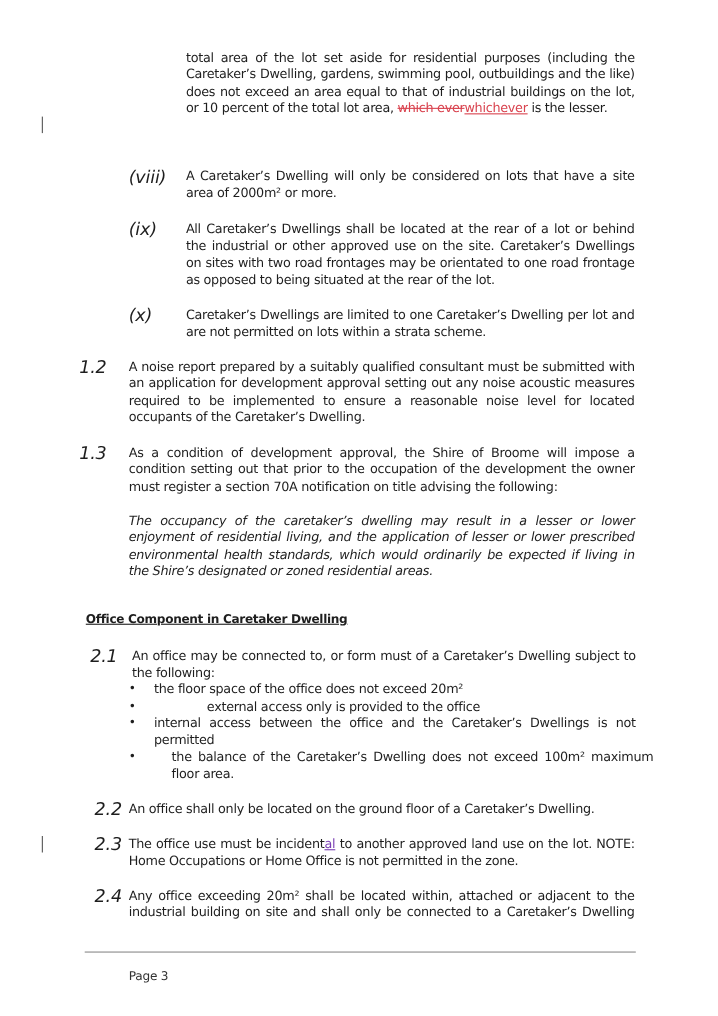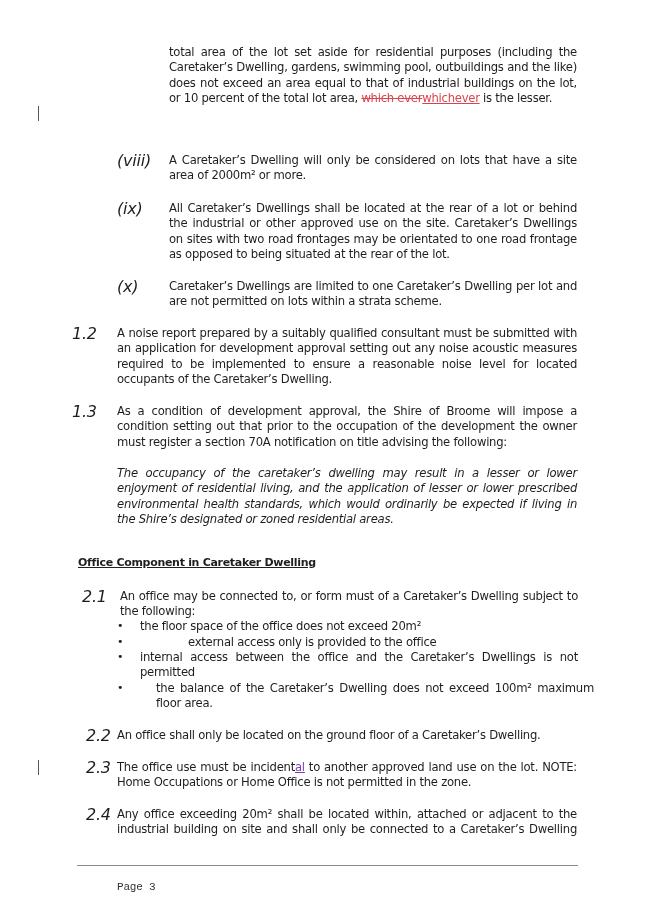--- a/index.html
+++ b/index.html
@@ -10,21 +10,21 @@
   .lastjust { text-align: justify; text-align-last: justify; }
   .num { position: absolute; font-size: 16px; line-height: 15.4px; letter-spacing: -0.2px; font-style: italic; }
   .del { color: #d9434f; text-decoration: line-through; }
   .ins { color: #d9434f; text-decoration: underline; }
   .ins2 { color: #7a3fb4; text-decoration: underline; margin-top: 48px; }
   .italic { font-style: italic; }
   .bar { position: absolute; width: 1px; background: #555; }
   .heading { position: absolute; font-weight: bold; text-decoration: underline; font-size: 11px; letter-spacing: -0.3px; }
   .bullet { position: absolute; font-size: 11px; }
   .hr { position: absolute; left: 77px; width: 501px; height: 1px; background: #8a8a8a; }
-  .footer { position: absolute; font-size: 11px; color: #333; letter-spacing: -0.2px; font-family: Liberation Mono, monospace; }
+  .footer { position: absolute; font-size: 11px; color: #333; letter-spacing: -0.2px; }
 </style>
 </head>
 <body>
 
 <div class="bar" style="left:38px; top:106px; height:15px;"></div>
 <div class="bar" style="left:38px; top:760px; height:15px;"></div>
 
 <div class="t just" style="left:169px; top:45px; width:408px;">
   <span>total area of the lot set aside for residential purposes (including the Caretaker’s Dwelling, gardens, swimming pool, outbuildings and the like) does not exceed an area equal to that of industrial buildings on the lot, or 10 percent of the total lot area, </span><span class="del">which ever</span><span class="ins">whichever</span><span> is the lesser.</span>
 </div>

